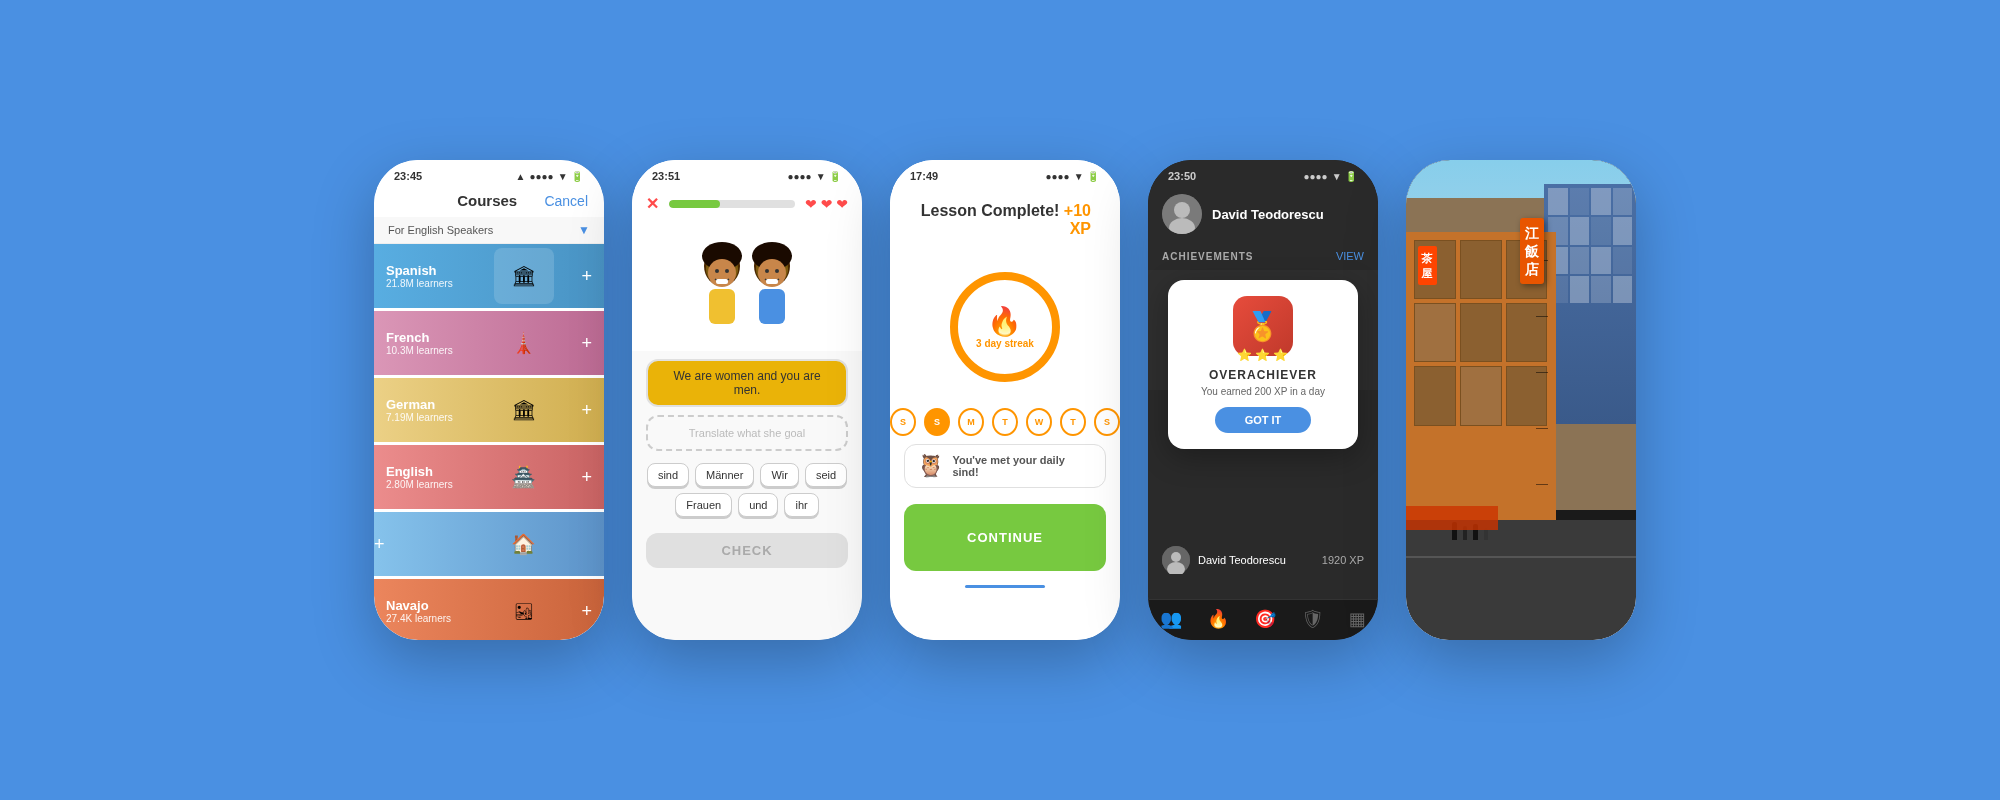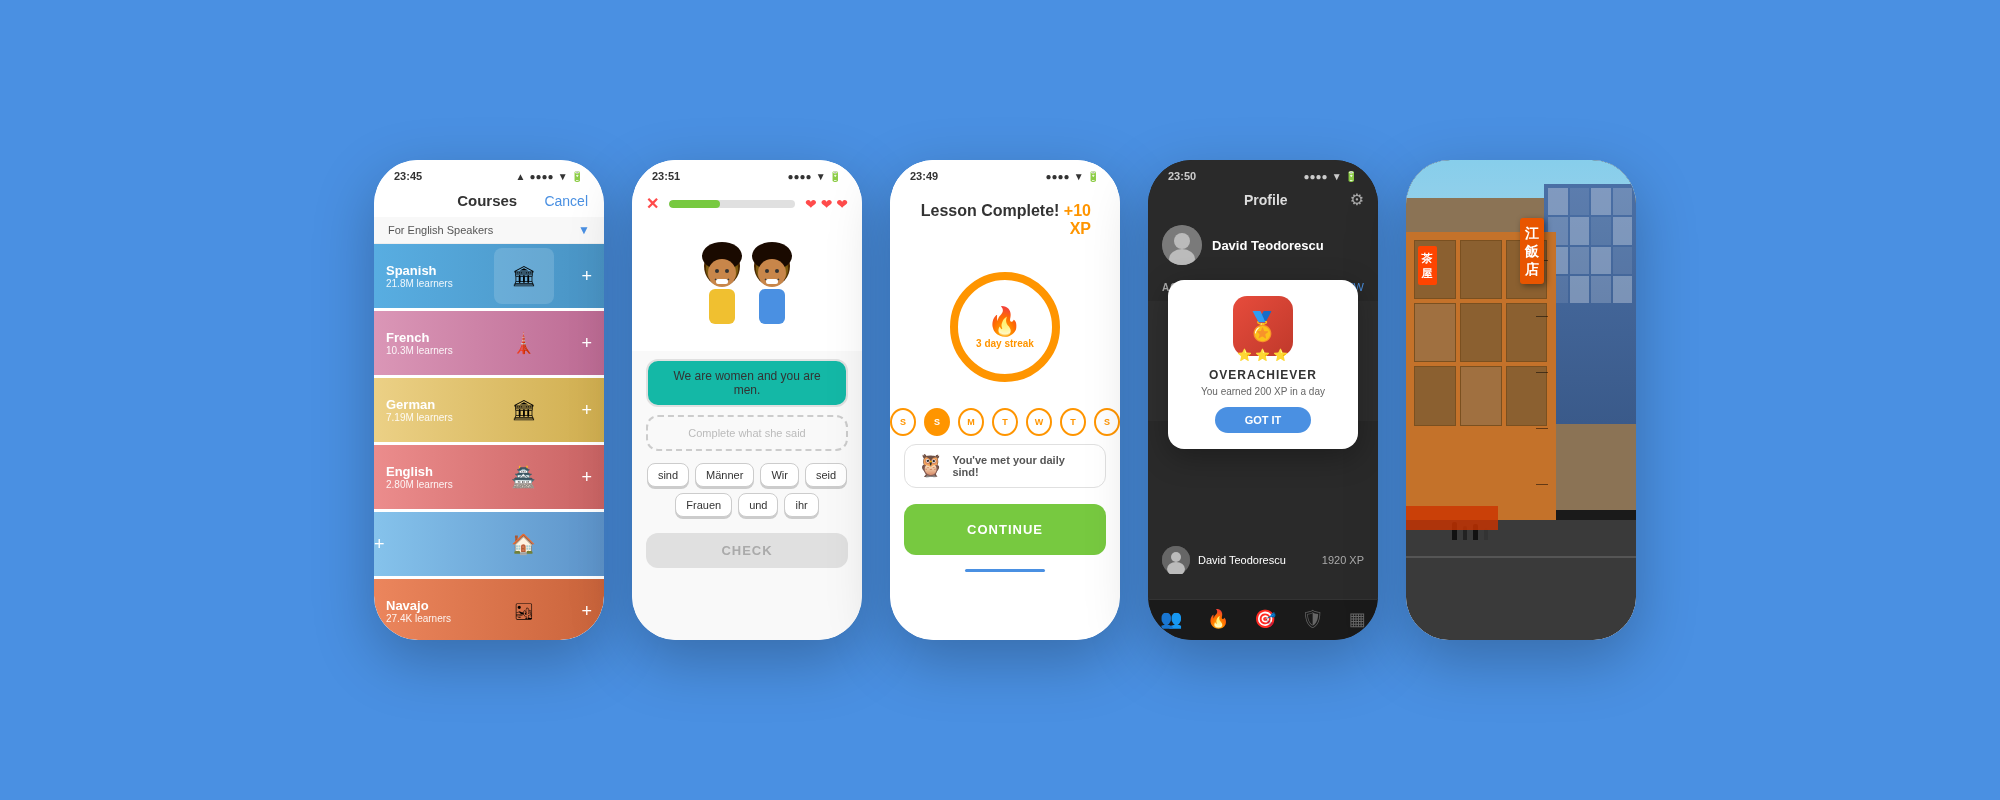--- a/index.html
+++ b/index.html
@@ -106,21 +106,21 @@
     .character-area {
       background: white;
       display: flex;
       justify-content: center;
       align-items: flex-end;
       height: 130px;
       position: relative;
       overflow: hidden;
     }
     .speech-bubble {
-      background: #14b8a6;
+      background: #eab308;
       border: 2px solid #e0e0e0;
       border-radius: 12px;
       padding: 8px 12px;
       margin: 8px 14px;
       font-size: 12px;
       color: #333;
       text-align: center;
     }
     .translate-bubble {
       border: 2px dashed #ccc;
@@ -196,21 +196,21 @@
       border: 1.5px solid #e0e0e0;
     }
     .duo-owl { font-size: 22px; }
     .duo-text { font-size: 11px; color: #555; font-weight: 600; }
     .continue-btn {
       margin: 8px 14px;
       background: #77c940;
       color: white;
       border: none;
       border-radius: 12px;
-      padding: 18px;
+      padding: 26px;
       width: calc(100% - 28px);
       font-size: 13px;
       font-weight: 700;
       text-transform: uppercase;
       letter-spacing: 1px;
     }
     .profile-main-bg {
       background: #2a2a2a;
       padding: 8px 14px;
       display: flex;
@@ -432,41 +432,41 @@
           <rect x="119" y="58" width="12" height="5" rx="2" fill="white"></rect>
           <rect x="112" y="68" width="26" height="35" rx="6" fill="#4a90e2"></rect>
         </svg>
       </div>
       
       <div class="speech-bubble">
         <span>We are women and you are men.</span>
       </div>
       
       <div class="translate-bubble">
-        <span style="color:#bbb;">Complete what she said</span>
+        <span style="color:#bbb;">Translate what she goal</span>
       </div>
       
       <div class="word-chips">
         <div class="word-chip">sind</div>
         <div class="word-chip">Männer</div>
         <div class="word-chip">Wir</div>
         <div class="word-chip">seid</div>
         <div class="word-chip">Frauen</div>
         <div class="word-chip">und</div>
         <div class="word-chip">ihr</div>
       </div>
       
       <button class="check-btn">CHECK</button>
     </div>
   </div>
 
   <div class="phone" style="width:230px;height:480px;">
     <div class="phone-inner" style="background:white;">
       <div class="status-bar">
-        <span>23:49</span>
+        <span>17:49</span>
         <div class="status-icons">
           <span>●●●●</span>
           <span>▼</span>
           <span>🔋</span>
         </div>
       </div>
       <div class="complete-header">
         <span style="font-size:16px;font-weight:700;color:#333;">
           <span>Lesson Complete!</span>
           <span class="complete-xp" style="color:#ff9500;">+10 XP</span>
@@ -507,25 +507,20 @@
     <div class="phone-inner" style="background:#2a2a2a;position:relative;">
       <div class="status-bar-dark">
         <span>23:50</span>
         <div class="status-icons">
           <span>●●●●</span>
           <span>▼</span>
           <span>🔋</span>
         </div>
       </div>
 
-      <div style="display:flex;justify-content:space-between;align-items:center;padding:4px 14px 8px;background:#2a2a2a;">
-        <span style="width:20px"></span>
-        <span style="color:#ddd;font-size:14px;font-weight:600;">Profile</span>
-        <span style="color:#aaa;font-size:16px;">⚙</span>
-      </div>
 
       <div class="profile-main-bg">
         <div class="profile-avatar">
           <svg width="40" height="40" viewBox="0 0 40 40">
             <circle cx="20" cy="20" r="20" fill="#7a7a7a"></circle>
             <circle cx="20" cy="16" r="8" fill="#bbb"></circle>
             <ellipse cx="20" cy="34" rx="13" ry="10" fill="#bbb"></ellipse>
           </svg>
         </div>
         <span style="color:white;font-size:13px;font-weight:700;">David Teodorescu</span>

